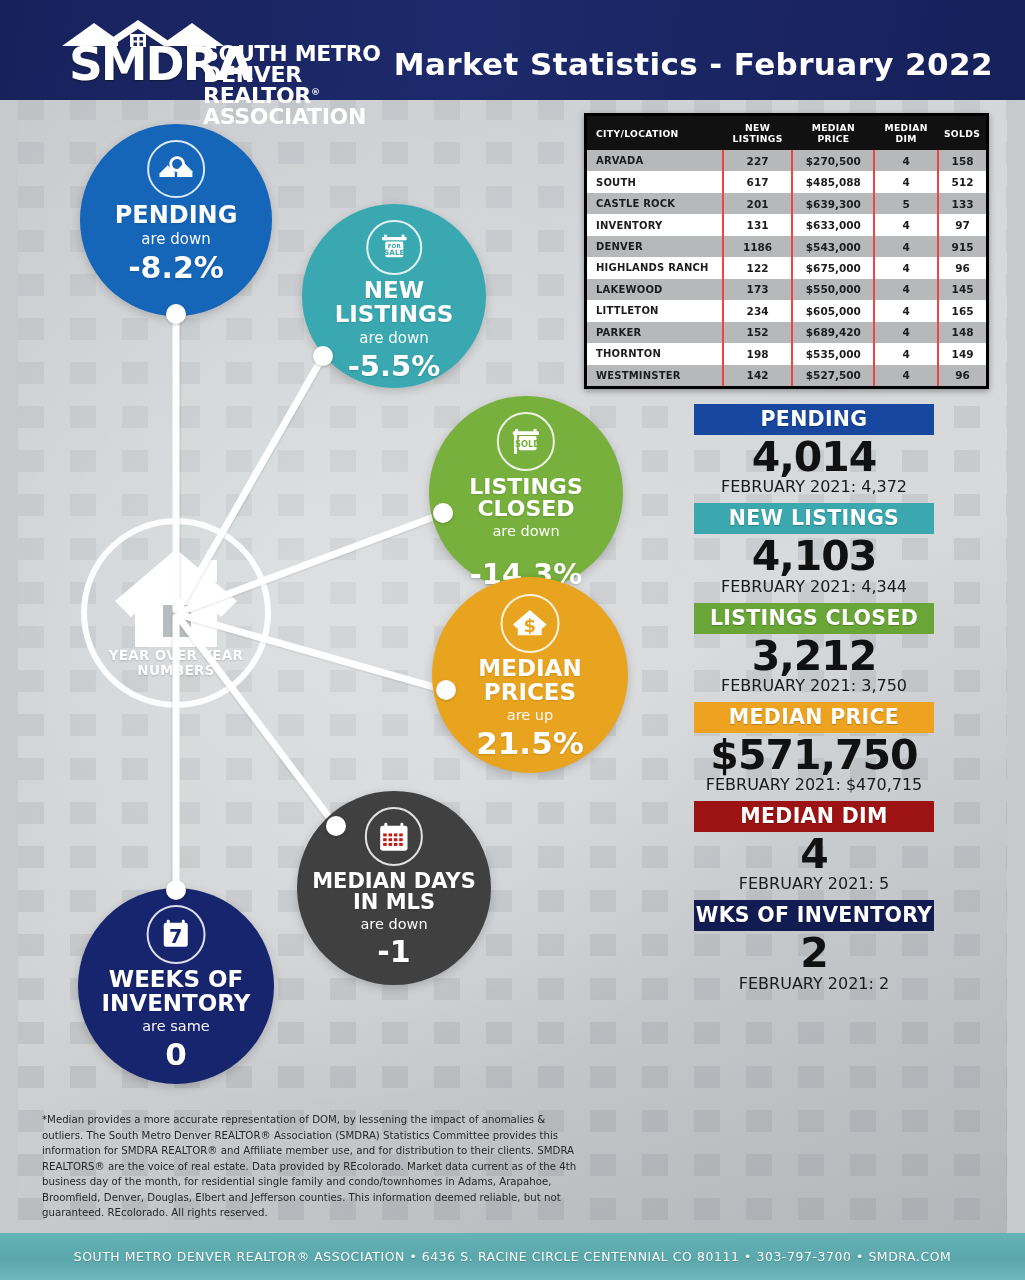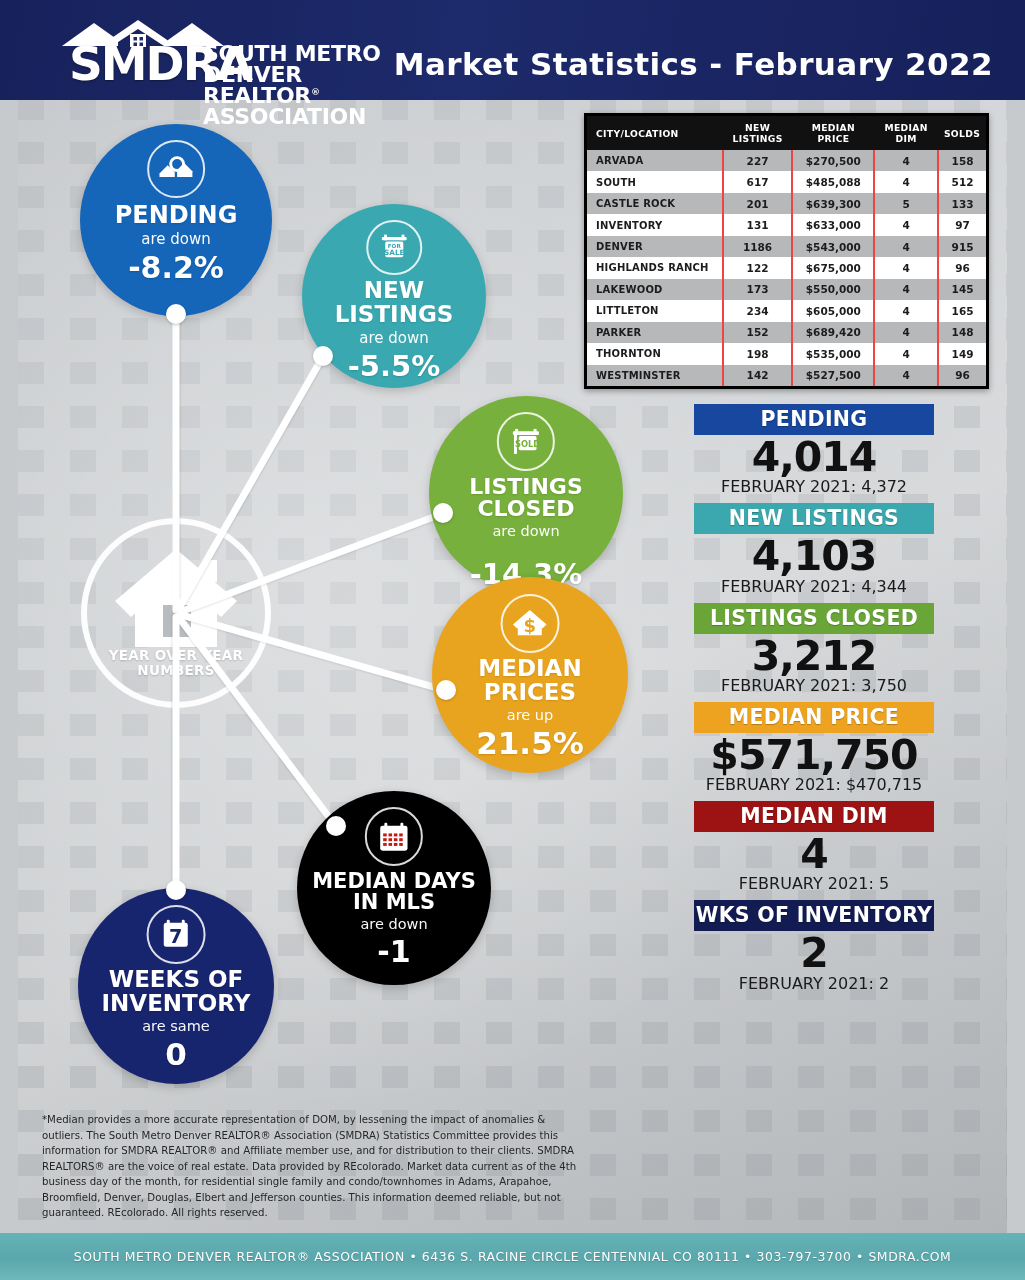--- a/index.html
+++ b/index.html
@@ -345,21 +345,21 @@
             </svg></div>
         </div>
         <div style="position: absolute; left: 0px; width: 100%; top: 80.36px;">
           <div class="ttl" style="font-size: 23px;">MEDIAN<br>PRICES</div>
           <div class="sub" style="font-size: 14.5px; margin-top: 3px;">are up</div>
           <div class="pct" style="font-size: 31px; margin-top: 2px;">21.5%</div>
         </div>
       </div>
       <div class="node" style="left: 418px; top: 582px;"></div>
       <div class="spoke" style="left: 158px; top: 511.5px; width: 266.4px; transform: rotate(53.0871deg);"></div>
-      <div class="circ" style="left: 279px; top: 693px; width: 194px; height: 194px; background: #000000;">
+      <div class="circ" style="left: 279px; top: 693px; width: 194px; height: 194px; background: #404040;">
         <div class="ic" style="width: 54.32px; height: 54.32px; top: 16.49px;">
           <div style="width:70%;height:70%"><svg viewBox="0 0 64 64" width="100%" height="100%">
               <rect x="16" y="8" width="5" height="10" rx="2" fill="#fff"></rect>
               <rect x="43" y="8" width="5" height="10" rx="2" fill="#fff"></rect>
               <rect x="9" y="13" width="46" height="42" rx="4" fill="#fff"></rect>
               <g fill="#bf1d13">
                 <rect x="14" y="26" width="6" height="5"></rect>
                 <rect x="23" y="26" width="6" height="5"></rect>
                 <rect x="32" y="26" width="6" height="5"></rect>
                 <rect x="41" y="26" width="6" height="5"></rect>

